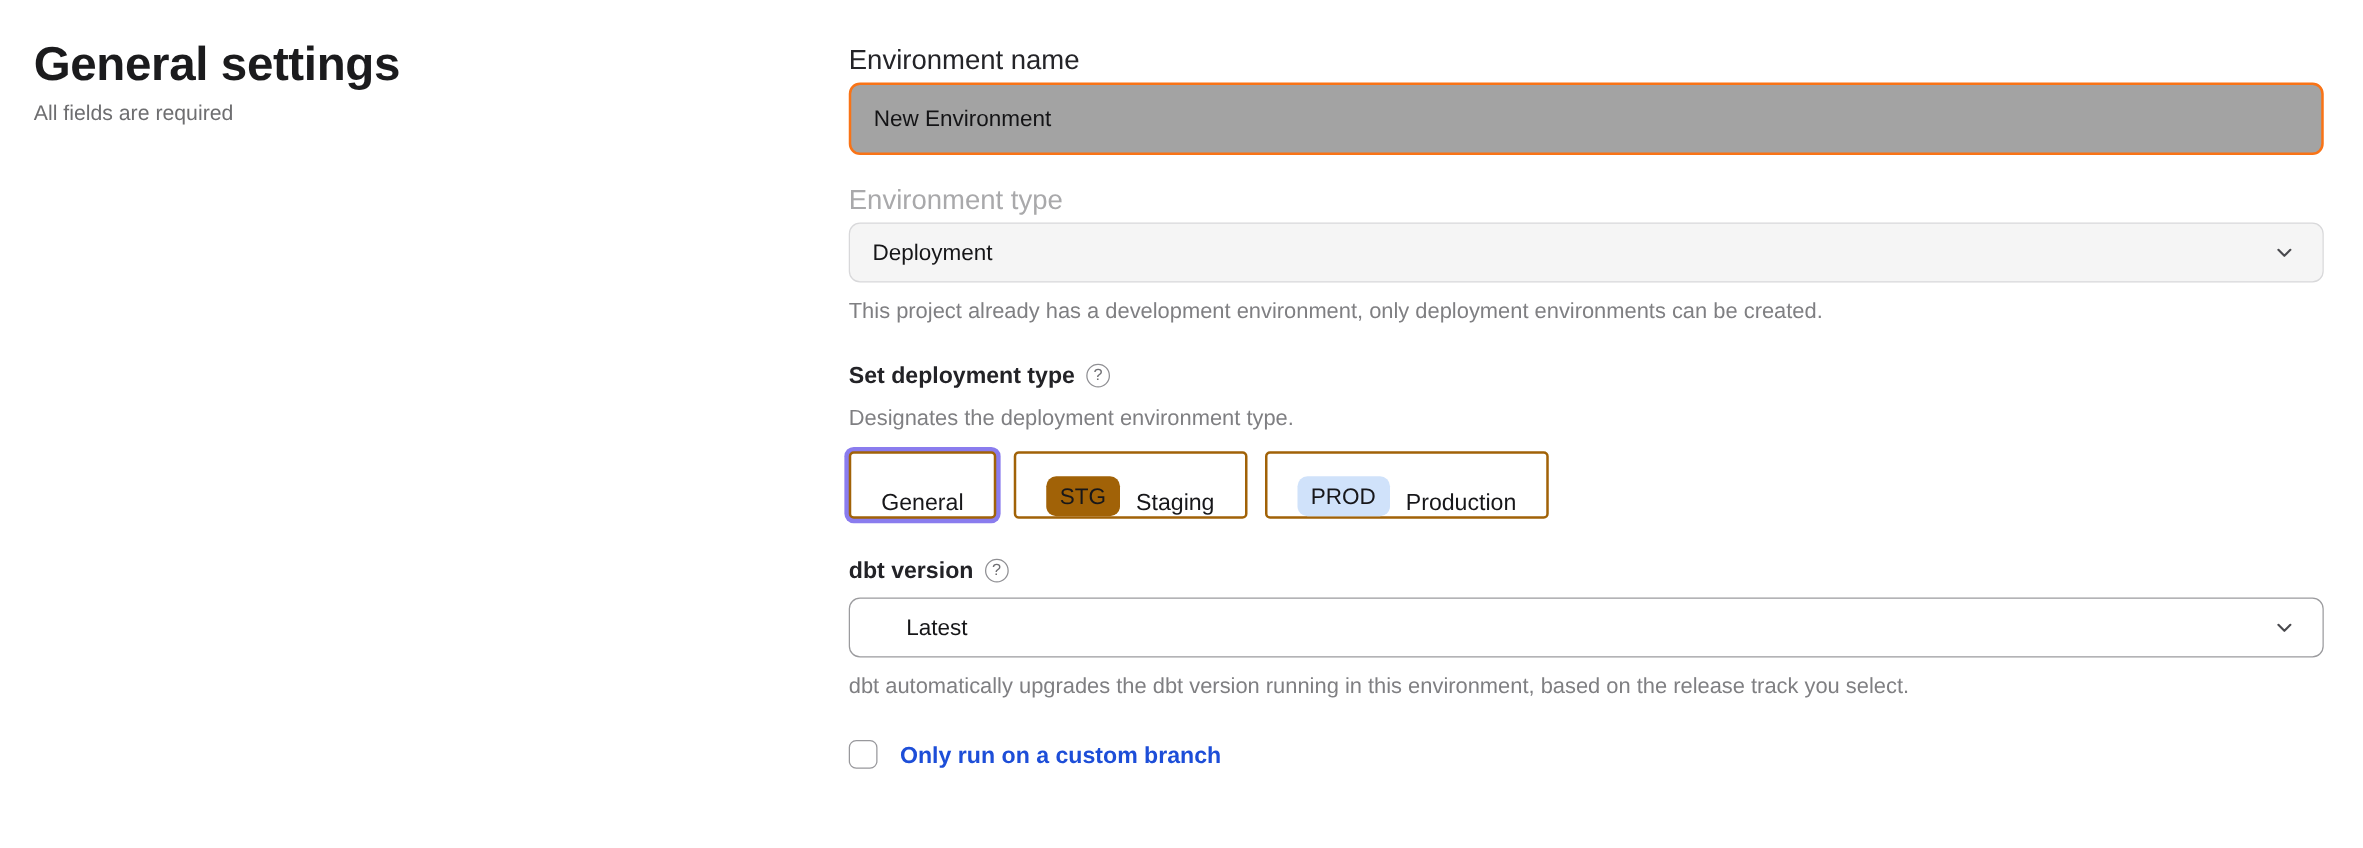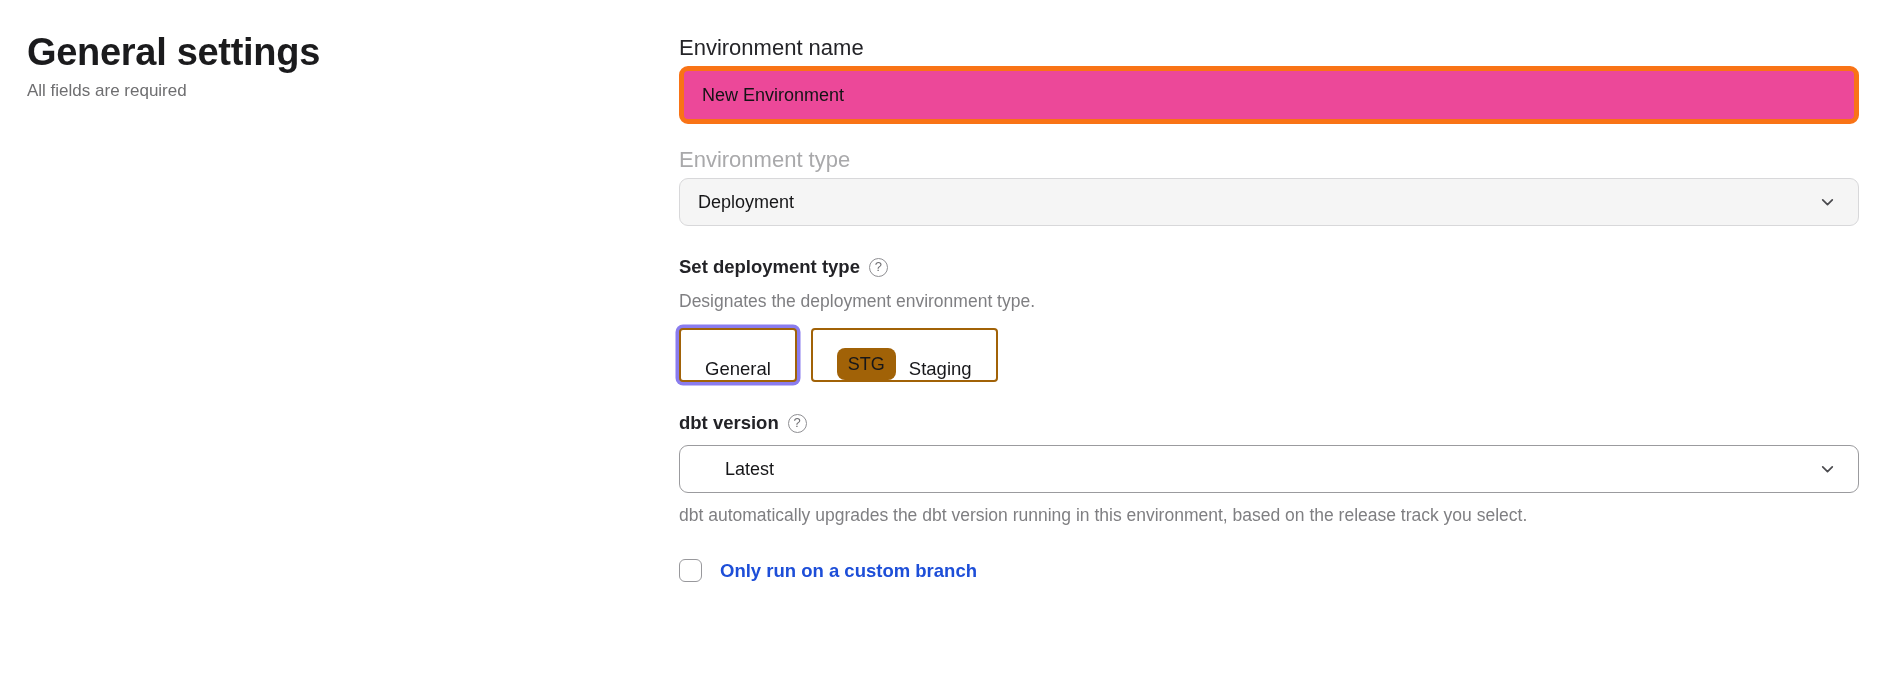--- a/index.html
+++ b/index.html
@@ -20,23 +20,23 @@
 
   
   .form-col { flex: 1 1 auto; min-width: 0; padding-top: 9px; }
 
   .field-label { font-size: 22px; color: #242428; line-height: 22px; font-weight: 500; }
   .field-label.disabled { color: #a9a9ab; }
   .section-label { font-size: 18.5px; font-weight: 700; color: #232327; line-height: 22px; display: flex; align-items: center; }
 
   .text-input {
     display: block; margin-top: 7px; width: 100%; height: 58px;
-    border: 5px solid #f97316; border-radius: 9px;
+    border: 2px solid #f97316; border-radius: 9px;
     font-family: "Liberation Sans", sans-serif; font-size: 18px; color: #141416;
-    padding: 0 18px; background: #ec4899; outline: none;
+    padding: 0 18px; background: #a3a3a3; outline: none;
   }
 
   .select {
     position: relative; margin-top: 7px; height: 48px;
     border: 1px solid #d8d8da; border-radius: 9px; background: #f5f5f5;
     display: flex; align-items: center; padding: 0 18px;
     font-size: 18px; color: #161618; cursor: pointer;
   }
   .select.white { background: #ffffff; border-color: #9b9b9e; }
   .chevron { position: absolute; right: 22px; top: 50%; transform: translateY(-50%); display: flex; }
@@ -86,34 +86,39 @@
 
     <div class="field-label disabled mt-group">Environment type</div>
     <div class="select">
       <span>Deployment</span>
       <span class="chevron">
         <svg width="17" height="17" viewBox="0 0 16 16" fill="none">
             <path d="M3.5 6l4.5 4.5L12.5 6" stroke="#4a4a4e" stroke-width="1.6" stroke-linecap="round" stroke-linejoin="round"></path>
           </svg>
       </span>
     </div>
+    <div class="helper">This project already has a development environment, only deployment environments can be created.</div>
 
     <div class="section-label mt-section">
       <span>Set deployment type</span>
       <span class="help-icon">?</span>
     </div>
     <div class="helper mt-helper-tight">Designates the deployment environment type.</div>
 
     <div class="btn-row">
       <button class="type-btn selected">
         <span>General</span>
       </button>
       <button class="type-btn">
         <span class="badge" style="background-color: #a16207;">STG</span>
         <span>Staging</span>
+      </button>
+      <button class="type-btn">
+        <span class="badge" style="background-color: rgb(208, 226, 250);">PROD</span>
+        <span>Production</span>
       </button>
     </div>
 
     <div class="section-label mt-section">
       <span>dbt version</span>
       <span class="help-icon">?</span>
     </div>
     <div class="select white mt-select">
       <span>Latest</span>
       <span class="chevron">

